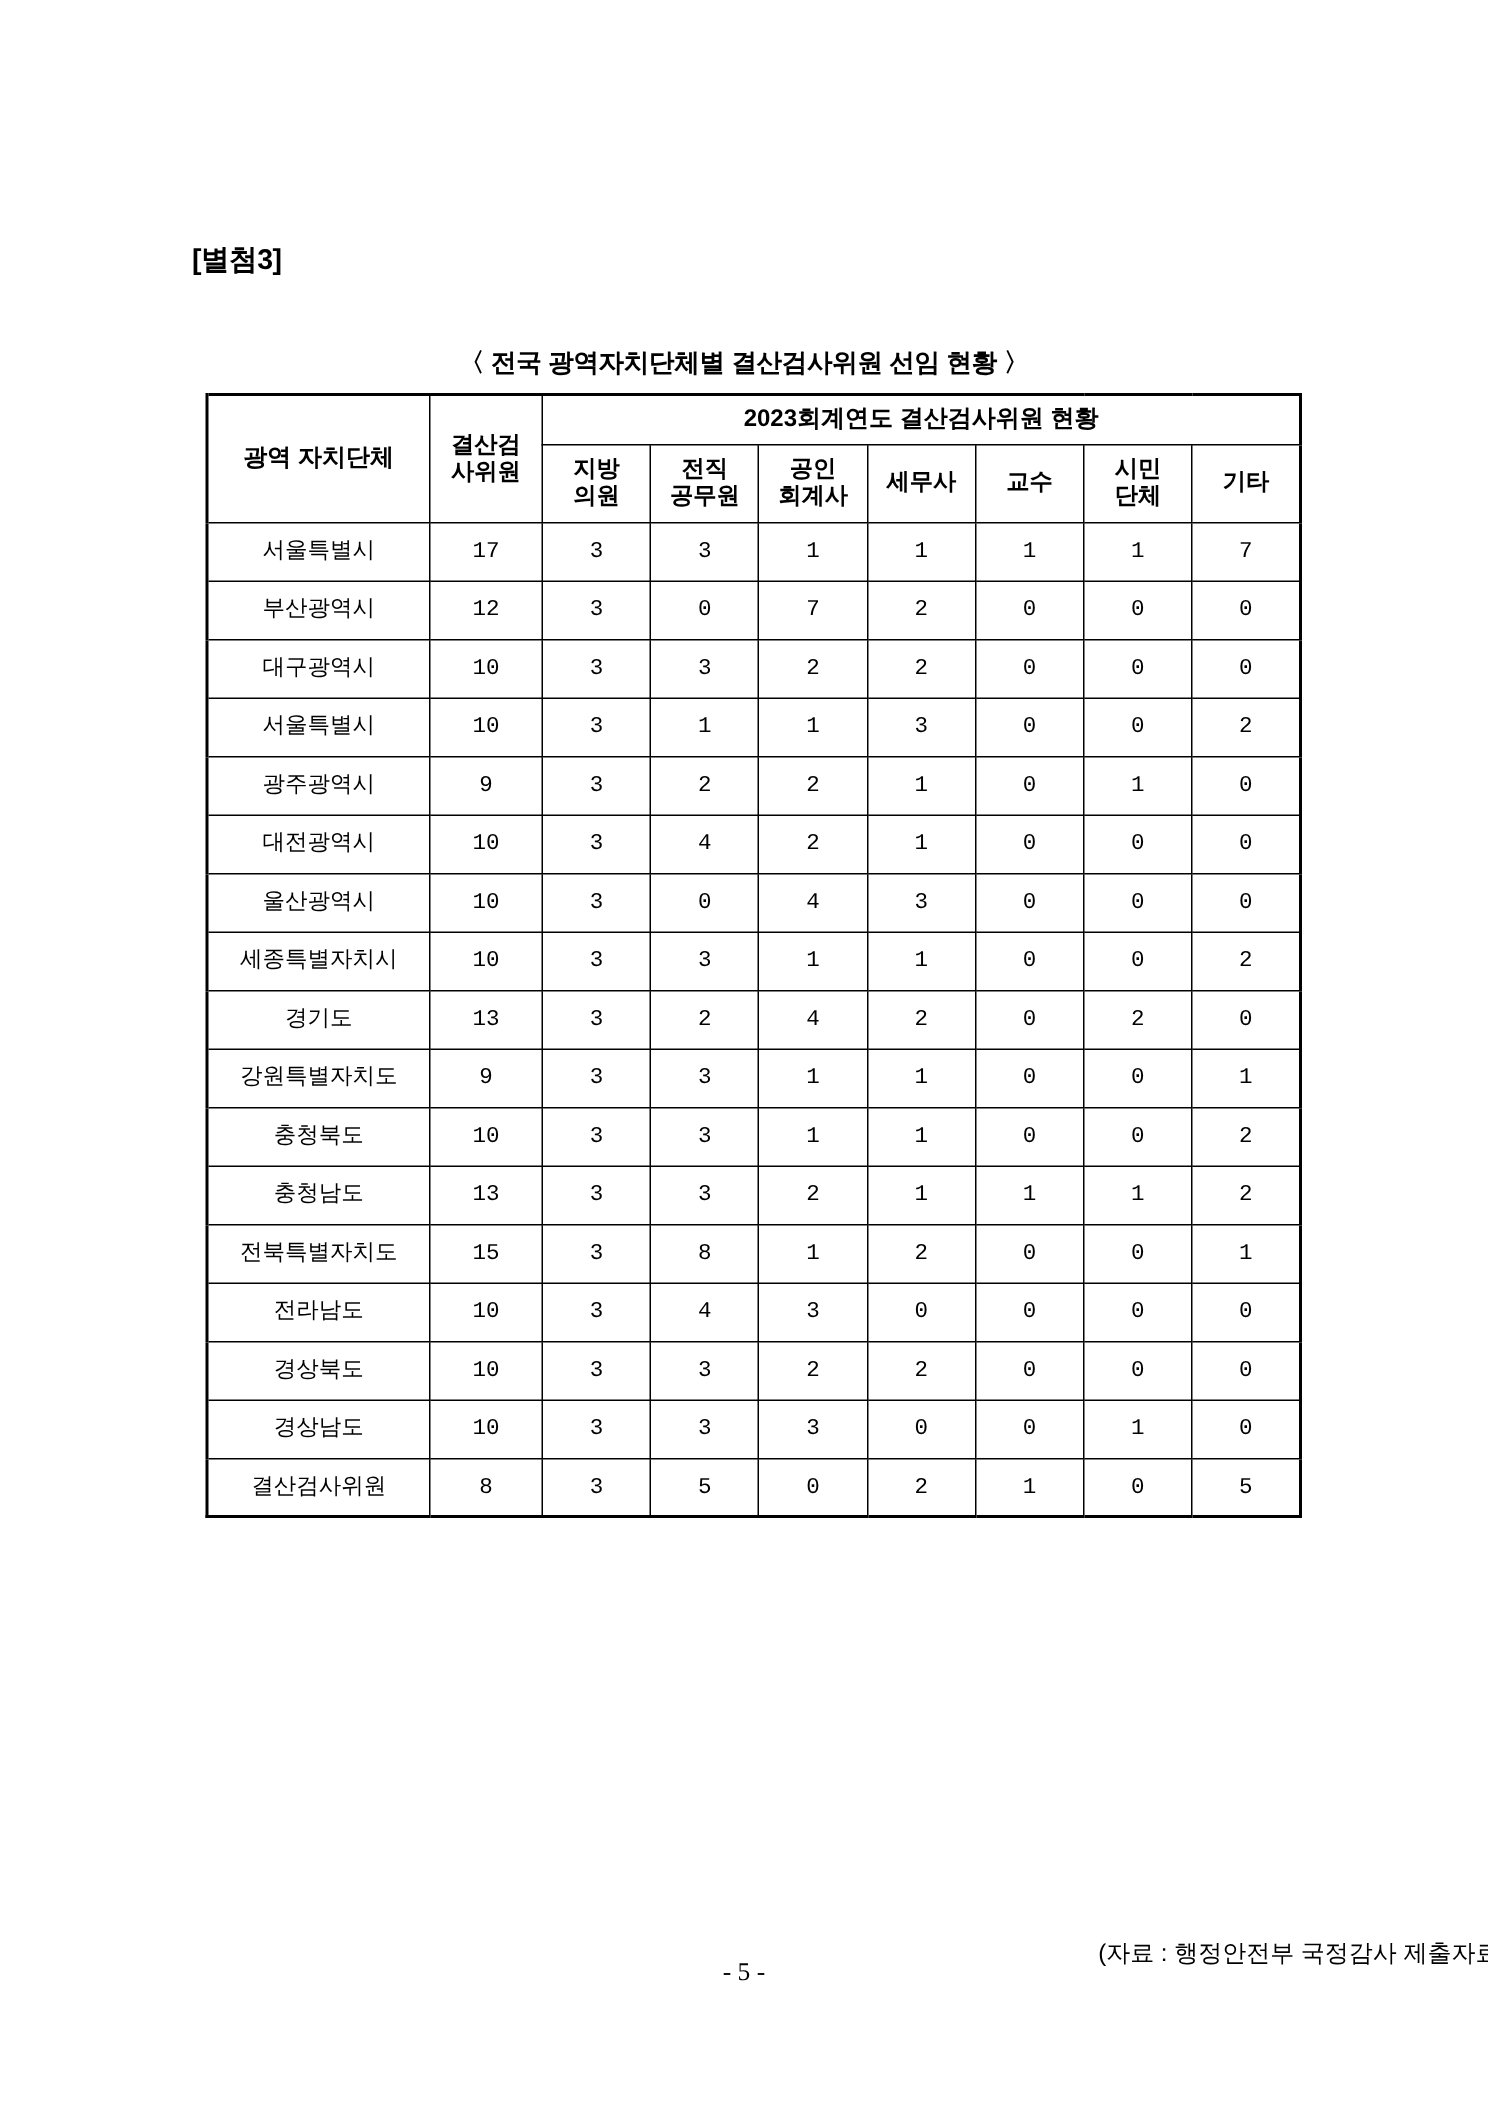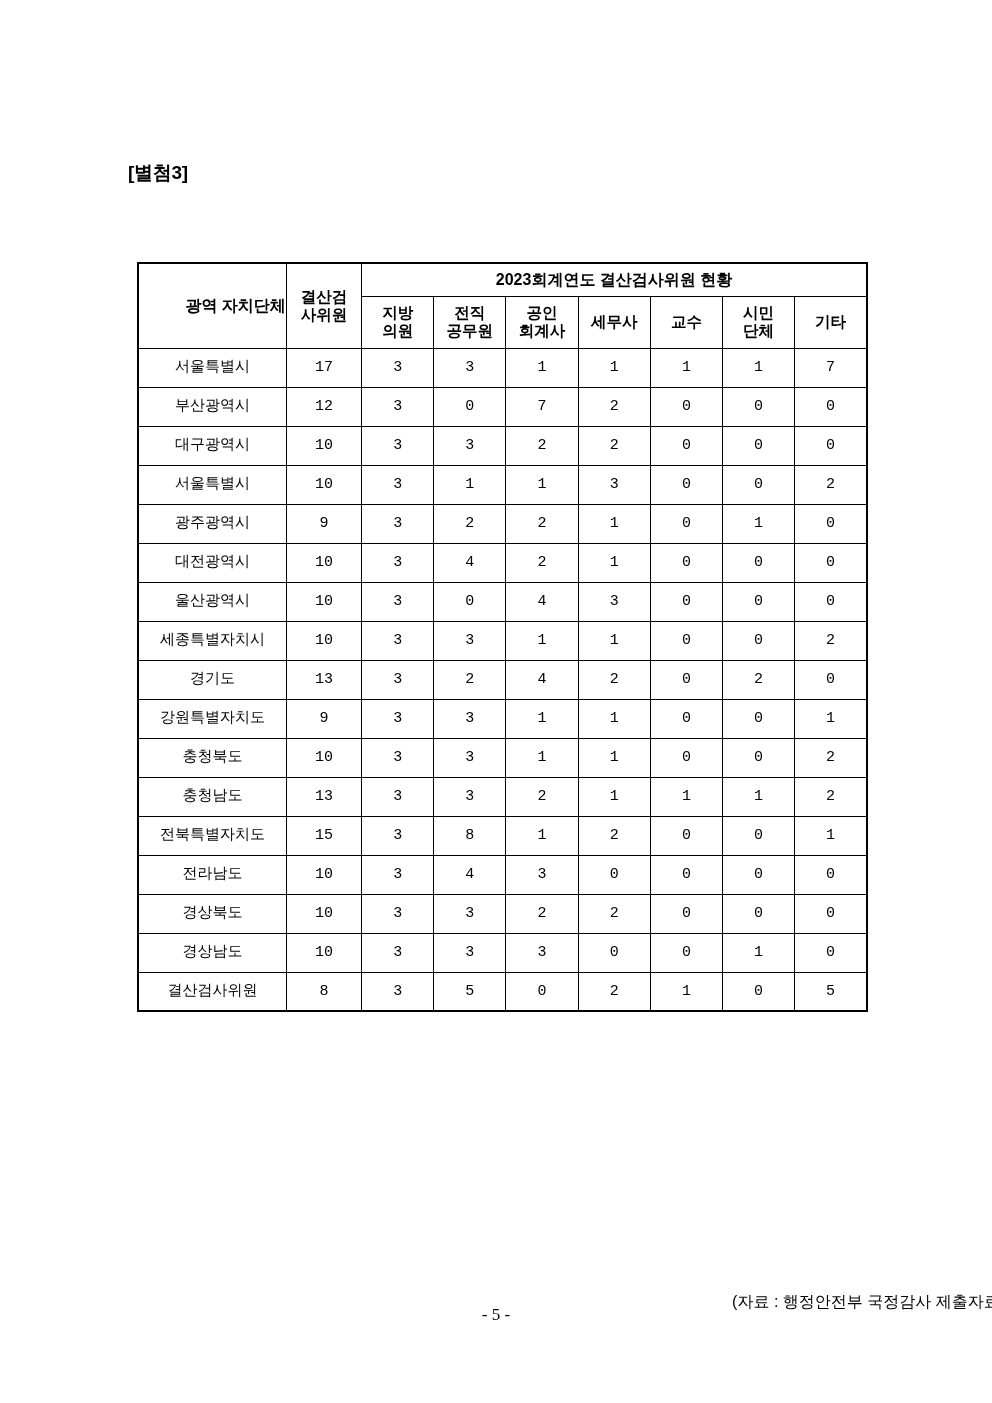--- a/index.html
+++ b/index.html
@@ -68,21 +68,20 @@
   }
   table.data tr.head-top th {
     border-top: none;
   }
   table.data th {
     font-weight: bold;
     font-size: 15.5px;
   }
   table.data th.region-head {
     font-size: 16px;
-    text-align: right;
   }
   table.data th.span-head {
     font-size: 16px;
   }
   .row-h { height: 39px; font-family: Liberation Mono, monospace; }
   .head-h1 { height: 33px; }
   .head-h2 { height: 52px; padding-left: 28px; }
   td.region {
     font-weight: bold;
     font-size: 16px;
@@ -109,20 +108,21 @@
     font-size: 17px;
   }
 </style>
 </head>
 <body>
 
 <div class="page">
 
   <div class="attachment-label">[별첨3]</div>
 
+  <div class="table-title">〈 전국 광역자치단체별 결산검사위원 선임 현황 〉</div>
 
   <div class="table-wrap">
     <table class="data">
       <colgroup>
         <col style="width:148px">
         <col style="width:75px">
         <col style="width:72px">
         <col style="width:72px">
         <col style="width:72px">
         <col style="width:72px">

